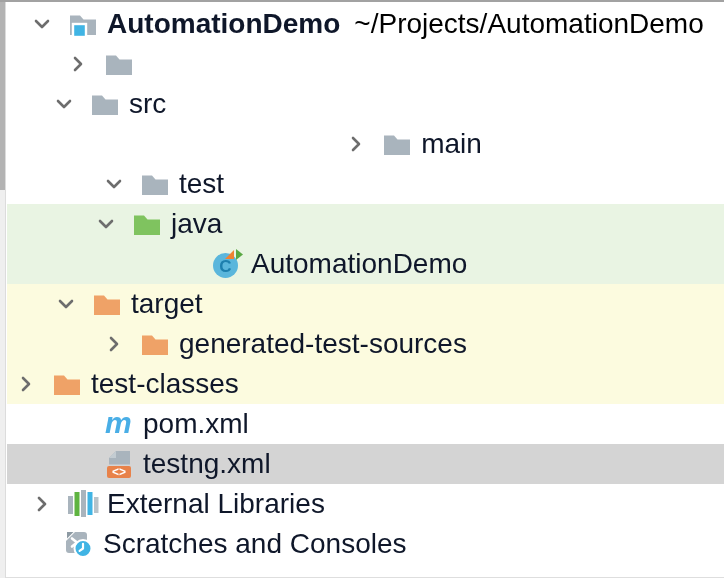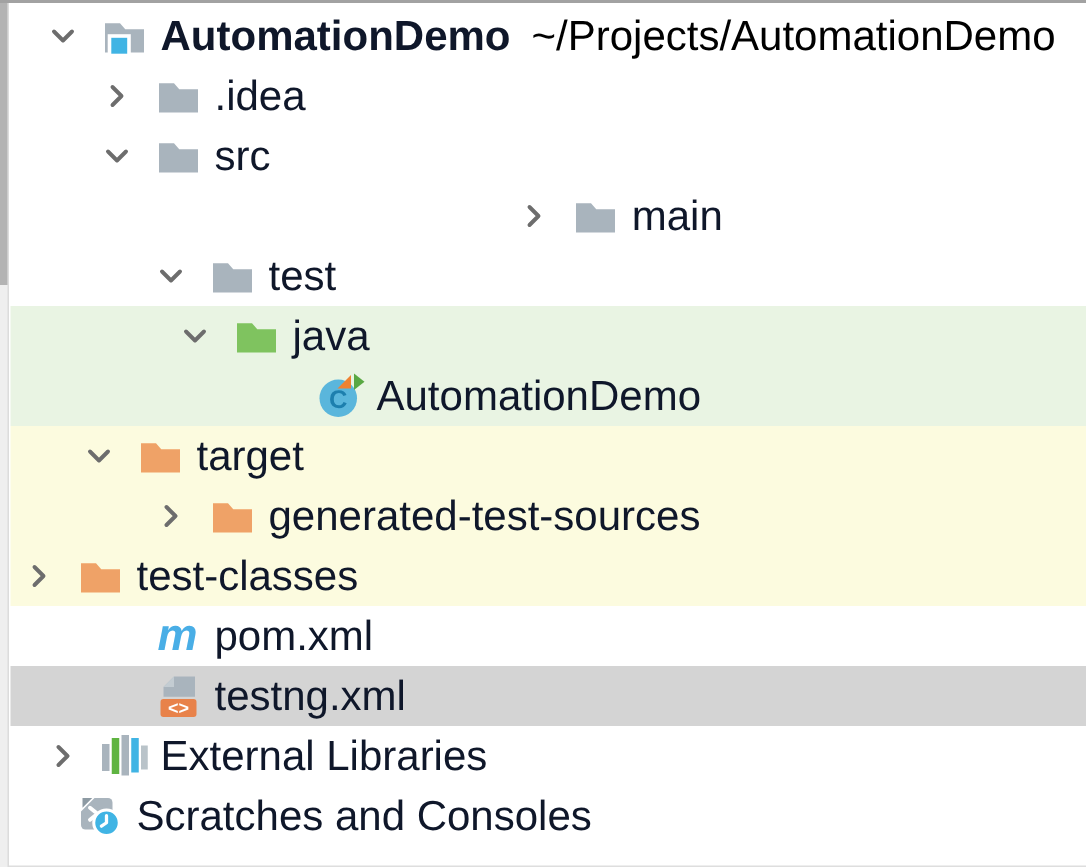--- a/index.html
+++ b/index.html
@@ -78,23 +78,22 @@
       <span class="chev">
         <svg width="26" height="26" viewBox="0 0 26 26">
           <polyline points="10,7 16,13 10,19" fill="none" stroke="#6d6d6d" stroke-width="2.6" stroke-linecap="round" stroke-linejoin="round"></polyline>
         </svg>
       </span>
       <span class="icon">
         <svg width="30" height="30" viewBox="0 0 30 30" overflow="visible">
           <path d="M2 6.5 h10 l3.5 4 H28 V26 H2 Z" fill="#a9b4bd"></path>
         </svg>
       </span>
-      <span class="label">.idea</span>
-    </div>
-    <div class="row" style="padding-left: 52px;">
+    </div>
+    <div class="row" style="padding-left: 38px;">
       <span class="chev">
         <svg width="26" height="26" viewBox="0 0 26 26">
           <polyline points="7,10 13,16 19,10" fill="none" stroke="#6d6d6d" stroke-width="2.6" stroke-linecap="round" stroke-linejoin="round"></polyline>
         </svg>
       </span>
       <span class="icon">
         <svg width="30" height="30" viewBox="0 0 30 30" overflow="visible">
           <path d="M2 6.5 h10 l3.5 4 H28 V26 H2 Z" fill="#a9b4bd"></path>
         </svg>
       </span>
@@ -119,21 +118,21 @@
           <polyline points="7,10 13,16 19,10" fill="none" stroke="#6d6d6d" stroke-width="2.6" stroke-linecap="round" stroke-linejoin="round"></polyline>
         </svg>
       </span>
       <span class="icon">
         <svg width="30" height="30" viewBox="0 0 30 30" overflow="visible">
           <path d="M2 6.5 h10 l3.5 4 H28 V26 H2 Z" fill="#a9b4bd"></path>
         </svg>
       </span>
       <span class="label">test</span>
     </div>
-    <div class="row bg-green" style="padding-left: 104px;">
+    <div class="row bg-green" style="padding-left: 80px;">
       <span class="chev">
         <svg width="26" height="26" viewBox="0 0 26 26">
           <polyline points="7,10 13,16 19,10" fill="none" stroke="#6d6d6d" stroke-width="2.6" stroke-linecap="round" stroke-linejoin="round"></polyline>
         </svg>
       </span>
       <span class="icon">
         <svg width="30" height="30" viewBox="0 0 30 30" overflow="visible">
           <path d="M2 6.5 h10 l3.5 4 H28 V26 H2 Z" fill="#7fc35f"></path>
         </svg>
       </span>
@@ -221,21 +220,21 @@
         <svg width="32" height="30" viewBox="0 0 32 30">
           <rect x="1" y="7" width="5" height="18" fill="#a9b4bd"></rect>
           <rect x="7.5" y="3" width="5" height="24" fill="#5fb441"></rect>
           <rect x="14" y="1" width="5" height="27" fill="#a9b4bd"></rect>
           <rect x="20.5" y="3" width="5" height="23" fill="#40b4e4"></rect>
           <rect x="27" y="8" width="4.5" height="16" fill="#b9c3c9"></rect>
         </svg>
       </span>
       <span class="label">External Libraries</span>
     </div>
-    <div class="row" style="padding-left: 0;">
+    <div class="row" style="padding-left: 12px;">
       <span class="chev"></span>
       <span class="icon">
         <svg width="30" height="30" viewBox="0 0 30 30" overflow="visible">
           <rect x="2" y="3" width="21" height="21" rx="3" fill="#a9b4bd"></rect>
           <polygon points="2,3 11,3 2,12" fill="#ffffff"></polygon>
           <polygon points="3,3 9.5,3 3,9.5" fill="#8d9aa3"></polygon>
           <path d="M8 9.5 l5 4 l-5 4" stroke="#ffffff" stroke-width="2.6" fill="none" stroke-linecap="round" stroke-linejoin="round"></path>
           <circle cx="19" cy="19.5" r="8.5" fill="#40b4e4" stroke="#ffffff" stroke-width="2"></circle>
           <path d="M19 14.8 V19.5 L15.6 21.8" stroke="#ffffff" stroke-width="2.2" fill="none" stroke-linecap="round" stroke-linejoin="round"></path>
         </svg>

